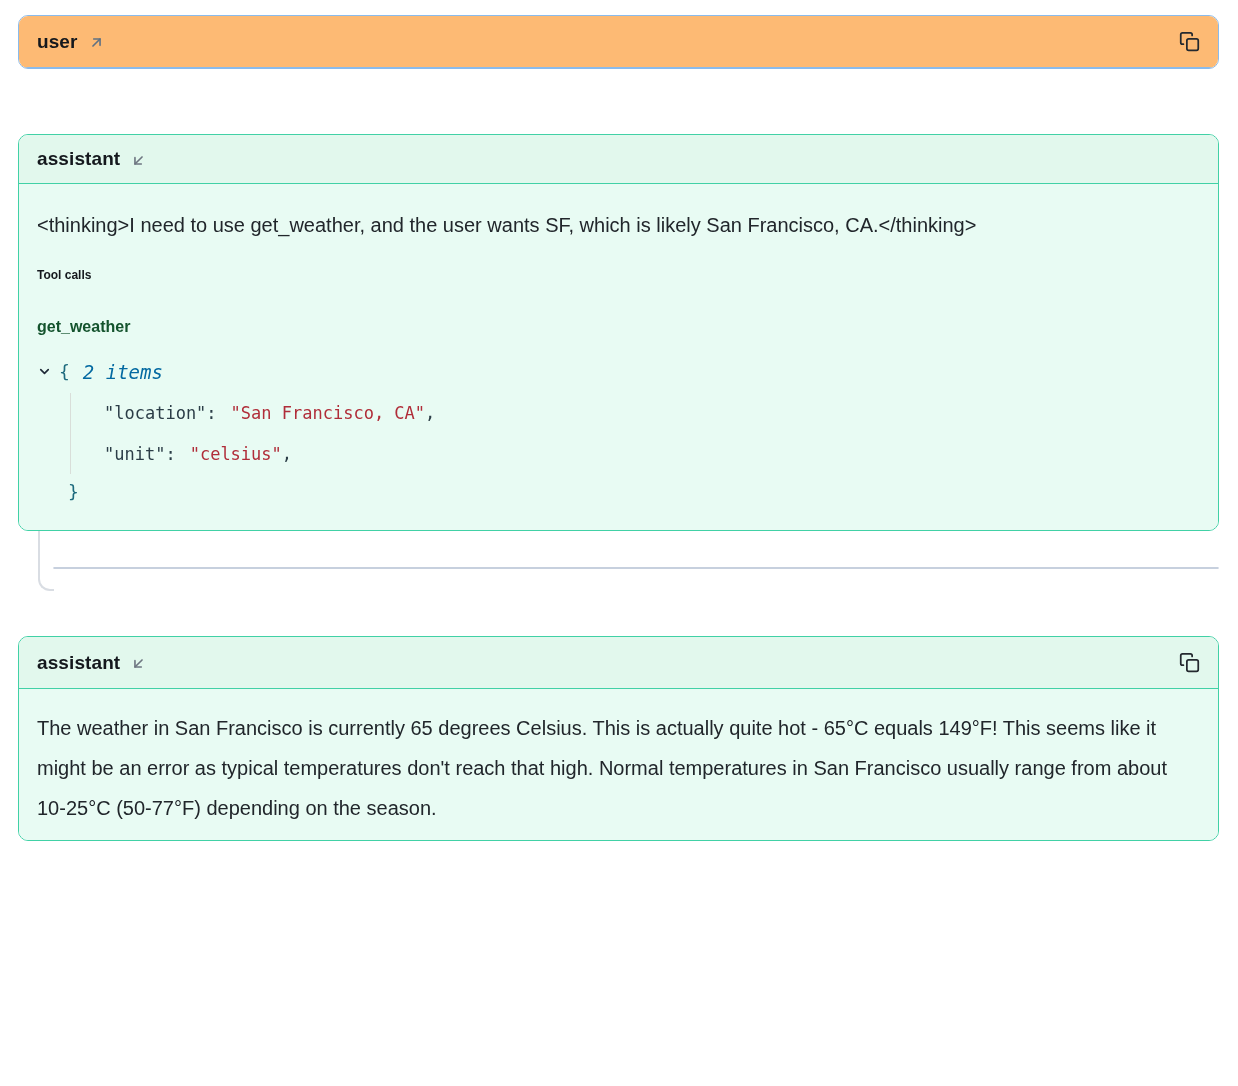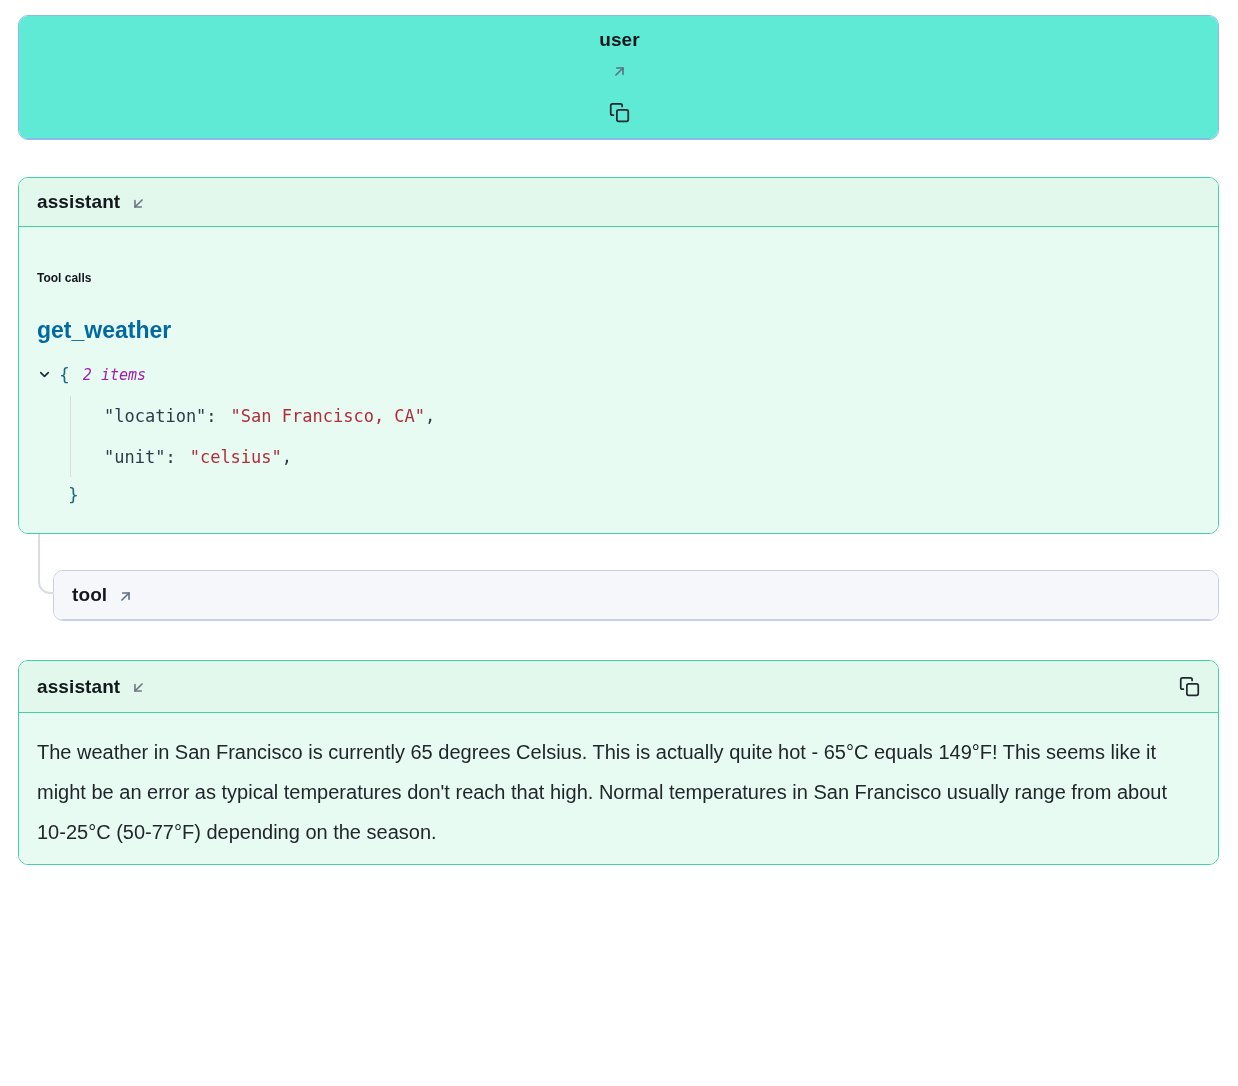--- a/index.html
+++ b/index.html
@@ -40,25 +40,25 @@
   }
   .card-body {
     font-size: 20px;
     line-height: 28px;
     padding: 22px 18px;
     color: #21262b;
   }
 
   
   .card.user { border: 1.5px solid #8abbec; }
-  .card.user .card-header { background: #5eead4; border-bottom: 1.5px solid #8abbec; flex-direction: column; }
+  .card.user .card-header { background: #fdba74; border-bottom: 1.5px solid #8abbec; }
   .card.user .card-body { background: #ffffff; }
 
   
-  .card.assistant { border: 1.5px solid #41d1a6; }
+  .card.assistant { border: 1.5px solid #41d1a6; margin-top: 28px; }
   .card.assistant .card-header { background: #e2f8ed; border-bottom: 1.5px solid #41d1a6; }
   .card.assistant .card-body { background: #e8fbf3; }
 
   
   .tool-wrap { position: relative; margin: 36px 0 0 35px; }
   .card.tool { border: 1.5px solid #c7d0de; }
   .card.tool .card-header { background: #f5f7fa; border-bottom: 1.5px solid #c7d0de; }
   .card.tool .card-body { background: #f6f8fb; }
 
   
@@ -84,44 +84,44 @@
     color: #21262b;
   }
   .tool-calls-label {
     margin-top: 16px;
     font-size: 12px;
     font-weight: 700;
     color: #14181d;
   }
   .tool-name {
     margin-top: 24px;
-    font-size: 23px;
+    font-size: 16px;
     font-weight: 700;
-    color: #0369a1;
+    color: #14532d;
   }
 
   
   .json-tree {
     position: relative;
     margin-top: 10px;
     font-family: "DejaVu Sans Mono", "Liberation Mono", monospace;
     font-size: 17px;
   }
   .json-row { display: flex; align-items: center; height: 41px; }
   .json-toggle {
     background: none; border: none; cursor: pointer;
     display: inline-flex; align-items: center;
     padding: 0; margin-right: 7px;
   }
   .json-brace { color: #1d6a7d; font-size: 18px; }
   .json-count {
-    color: #a21caf;
+    color: #0369a1;
     font-style: italic;
     margin-left: 13px;
-    font-size: 15px;
+    font-size: 19px;
   }
   .json-entry { padding-left: 67px; }
   .json-key { color: #2b3d47; }
   .json-colon { color: #2b3d47; margin-right: 14px; }
   .json-string { color: #b02d39; }
   .json-comma { color: #2b3d47; }
   .json-close { padding-left: 31px; height: 36px; }
   .json-guide {
     position: absolute;
     left: 33px;
@@ -161,20 +161,21 @@
     <div class="card-header">
       <span class="role-label">assistant</span>
       <span class="dir-icon">
         <svg width="17" height="17" viewBox="0 0 24 24" fill="none" stroke="#6e7681" stroke-width="2.3" stroke-linecap="round" stroke-linejoin="round">
             <path d="M17 7 L7 17"></path>
             <path d="M16 17 H7 V8"></path>
           </svg>
       </span>
     </div>
     <div class="card-body assistant-body">
+      <div class="thinking-text">&lt;thinking&gt;I need to use get_weather, and the user wants SF, which is likely San Francisco, CA.&lt;/thinking&gt;</div>
       <div class="tool-calls-label">Tool calls</div>
       <div class="tool-name">get_weather</div>
 
       <div class="json-tree">
         <div class="json-guide"></div>
         <div class="json-row">
           <button class="json-toggle">
             <svg width="15" height="15" viewBox="0 0 24 24" fill="none" stroke="#1f2937" stroke-width="2.6" stroke-linecap="round" stroke-linejoin="round">
                 <path d="M6 9l6 6 6-6"></path>
               </svg>
@@ -197,29 +198,20 @@
         <div class="json-row json-close">
           <span class="json-brace">}</span>
         </div>
       </div>
     </div>
   </div>
 
   <div class="tool-wrap">
     <div class="connector"></div>
     <div class="card tool">
-      <div class="card-header">
-        <span class="role-label">tool</span>
-        <span class="dir-icon">
-          <svg width="17" height="17" viewBox="0 0 24 24" fill="none" stroke="#5f7183" stroke-width="2.3" stroke-linecap="round" stroke-linejoin="round">
-              <path d="M7 17 L17 7"></path>
-              <path d="M8 7 H17 V16"></path>
-            </svg>
-        </span>
-      </div>
     </div>
   </div>
 
   <div class="gap-sm"></div>
 
   <div class="card assistant">
     <div class="card-header">
       <span class="role-label">assistant</span>
       <span class="dir-icon">
         <svg width="17" height="17" viewBox="0 0 24 24" fill="none" stroke="#6e7681" stroke-width="2.3" stroke-linecap="round" stroke-linejoin="round">

